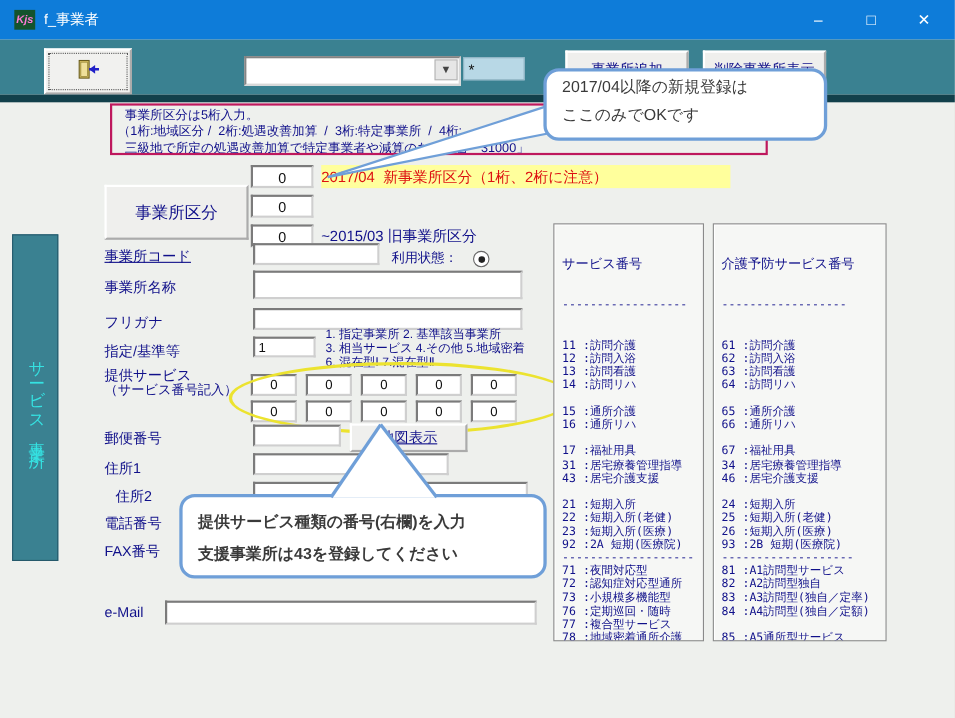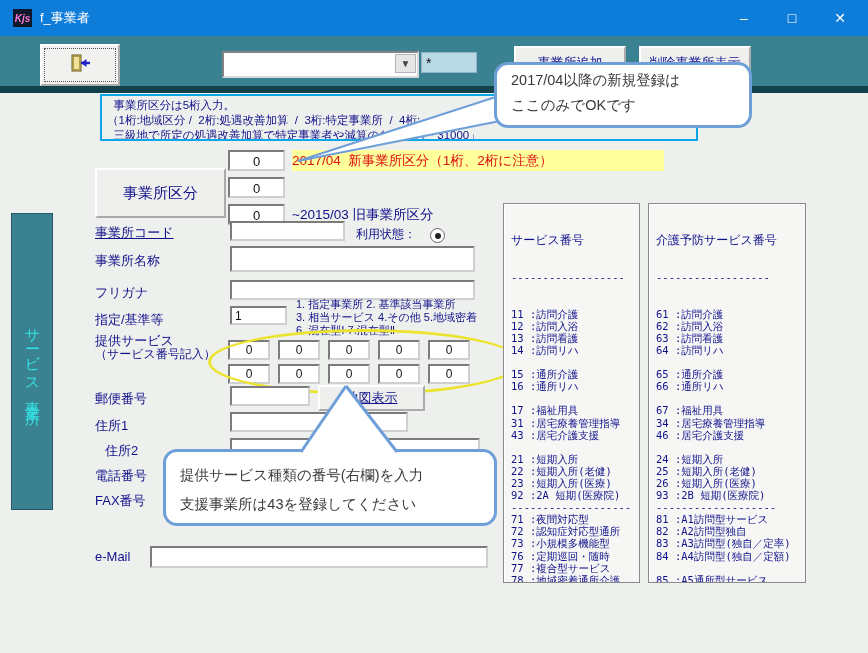--- a/index.html
+++ b/index.html
@@ -1,21 +1,21 @@
 <!DOCTYPE html>
 <html><head>
 <meta charset="utf-8">
 <style>
   html,body{margin:0;padding:0;}
   body{width:868px;height:653px;font-family:"Liberation Sans","DejaVu Sans",sans-serif;background:#d4d0c8;overflow:hidden;}
   #window{position:absolute;left:0;top:0;width:868px;height:653px;background:#eef0ed;}
 
   
   .titlebar{position:absolute;left:0;top:0;width:868px;height:36px;background:#0e7cd9;display:flex;align-items:center;}
-  .appicon{position:absolute;left:13px;top:9px;width:19px;height:18px;background:#0f172a;color:#ff7ad6;
+  .appicon{position:absolute;left:13px;top:9px;width:19px;height:18px;background:#14532d;color:#ff7ad6;
            font-size:10px;font-weight:bold;display:flex;align-items:center;justify-content:center;font-style:italic;}
   .apptitle{position:absolute;left:40px;top:0;height:36px;line-height:36px;color:#ffffff;font-size:13px;}
   .winbtns{position:absolute;right:4px;top:0;height:36px;display:flex;}
   .winbtn{width:48px;height:36px;color:#ffffff;font-size:14px;display:flex;align-items:center;justify-content:center;cursor:default;}
 
   
   .toolbar{position:absolute;left:0;top:36px;width:868px;height:50px;background:#3a8191;}
   .darkstrip{position:absolute;left:0;top:86px;width:868px;height:7px;background:#12404b;}
   .exitbtn{position:absolute;left:40px;top:44px;width:76px;height:38px;background:#f1f1ef;border:2px outset #ffffff;
            outline:1px dotted #555;outline-offset:-5px;display:flex;align-items:center;justify-content:center;}
@@ -23,21 +23,21 @@
   .combo .arrowbox{position:absolute;right:1px;top:1px;width:19px;height:17px;background:#e6e6e6;border:1px solid #b5b5b5;
            display:flex;align-items:center;justify-content:center;font-size:10px;color:#444;}
   .starbox{position:absolute;left:421px;top:52px;width:56px;height:21px;background:#b8d8e6;border:1px solid #8fb4c4;
            font-size:14px;color:#111;padding-left:4px;box-sizing:border-box;line-height:20px;}
   .topbtn{position:absolute;top:46px;height:29px;background:#efefed;border:2px outset #ffffff;color:#10108a;
           font-size:13px;display:flex;align-items:center;justify-content:center;}
   #btn-add{left:514px;width:108px;}
   #btn-del{left:639px;width:108px;}
 
   
-  .warnbox{position:absolute;left:100px;top:94px;width:598px;height:47px;border:2px solid #0ea5e9;
+  .warnbox{position:absolute;left:100px;top:94px;width:598px;height:47px;border:2px solid #be185d;
            color:#10108a;font-size:11.5px;line-height:15px;padding:2px 5px;box-sizing:border-box;white-space:pre;overflow:hidden;}
 
   
   .bigbtn{position:absolute;left:95px;top:168px;width:127px;height:46px;background:#efefed;border:2px outset #ffffff;
           color:#10108a;font-size:15px;display:flex;align-items:center;justify-content:center;}
   .kubunbox{position:absolute;left:228px;width:57px;height:21px;background:#ffffff;border:2px inset #cfcfcf;
             font-size:13px;color:#111;text-align:center;line-height:19px;box-sizing:border-box;}
   .kubunlabel{position:absolute;left:292px;height:21px;line-height:21px;font-size:13.5px;white-space:pre;}
   .hl-yellow{background:#ffff9c;width:372px;}
   .red-text{color:#dd1111;}
@@ -69,21 +69,21 @@
          padding:5px 0 0 7px;box-sizing:border-box;white-space:pre;overflow:hidden;}
   #panel-left{left:503px;width:137px;height:380px;}
   #panel-right{left:648px;width:158px;height:380px;}
   .panel .ptitle{font-size:12px;line-height:14px;}
   .panel .pline{height:12.1px;}
 
   
   .callout{position:absolute;background:#ffffff;border:3px solid #6f9fd8;border-radius:14px;color:#3a3a3a;
            font-size:14.5px;z-index:41;box-sizing:border-box;}
   #callout-top{left:494px;top:62px;width:258px;height:66px;padding:3px 14px;line-height:25px;}
-  #callout-bottom{left:163px;top:449px;width:334px;height:77px;padding:9px 14px;line-height:29px;}
+  #callout-bottom{left:163px;top:449px;width:334px;height:77px;padding:9px 14px;line-height:29px;font-weight:bold;}
   .tails{position:absolute;left:0;top:0;width:868px;height:653px;z-index:40;pointer-events:none;}
   .tails2{position:absolute;left:0;top:0;width:868px;height:653px;z-index:42;pointer-events:none;}
 </style>
 </head>
 <body>
 
 <div id="window">
 
   <div class="titlebar">
     <div class="appicon">Kjs</div>

